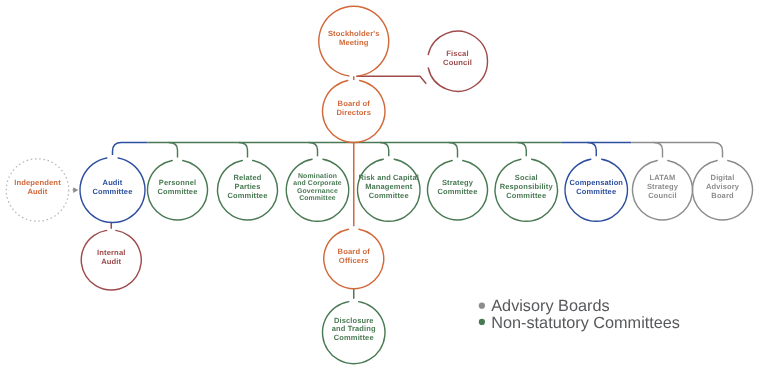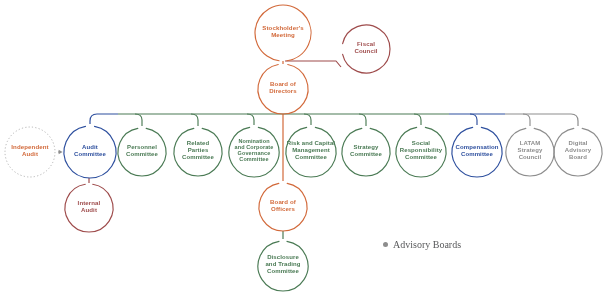--- a/index.html
+++ b/index.html
@@ -47,24 +47,23 @@
     margin-bottom: 2px;
   }
   .legend-dot {
     width: 5px;
     height: 5px;
     border-radius: 50%;
     margin-right: 5px;
     flex: 0 0 auto;
   }
   .legend-text {
-    font-size: 10px;
+    font-size: 13px;
     color: #58595b;
     white-space: nowrap;
-    font-family: Liberation Serif, serif;
   }
 </style>
 </head>
 <body>
 
 <div id="diagram">
 
   <svg class="layer" viewBox="0 0 609 295" xmlns="http://www.w3.org/2000/svg">
     <g id="connectors">
         <path d="M 283 61 L 283 64" fill="none" stroke="#d2693a" stroke-width="1.2" stroke-linecap="butt" stroke-linejoin="round"></path>
@@ -185,15 +184,19 @@
         <div>Advisory</div>
         <div>Board</div>
       </div>
     </div>
 
   <div class="legend">
     <div class="legend-row">
       <span class="legend-dot" style="background: rgb(141, 141, 141);"></span>
       <span class="legend-text">Advisory Boards</span>
     </div>
+    <div class="legend-row">
+      <span class="legend-dot" style="background: rgb(74, 122, 84);"></span>
+      <span class="legend-text">Non-statutory Committees</span>
+    </div>
   </div>
 
 </div>
 
 </body></html>

